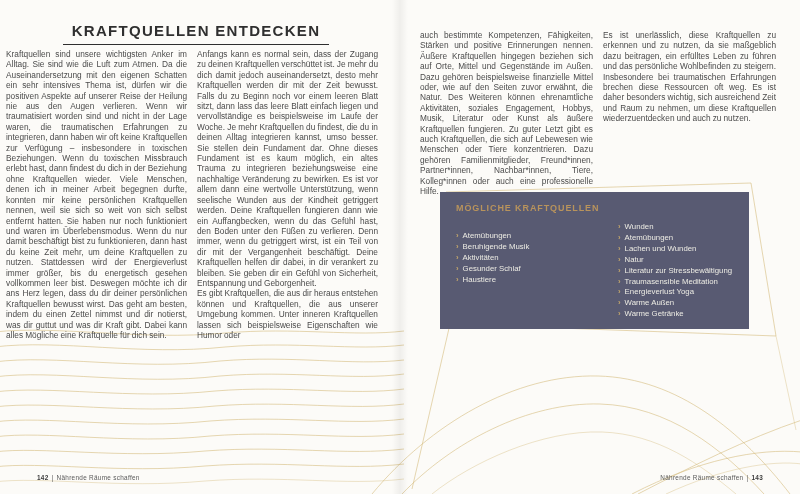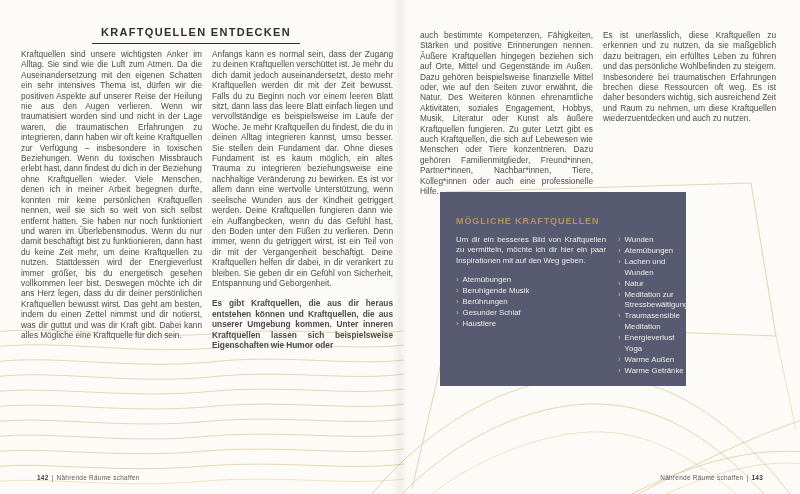--- a/index.html
+++ b/index.html
@@ -12,33 +12,33 @@
   body{font-family:"Liberation Sans","DejaVu Sans",sans-serif;}
   .spread{position:relative;width:800px;height:494px;background:var(--page_bg);overflow:hidden;margin:0 auto;}
   svg.deco{position:absolute;left:0;top:0;z-index:1;pointer-events:none;}
   .deco path{fill:none;stroke:var(--deco_line);stroke-width:0.8;opacity:0.75;}
   .deco path.faint{opacity:0.5;}
 
   .fold{position:absolute;left:392px;top:0;width:16px;height:494px;z-index:2;
     background:linear-gradient(to right,rgba(0,0,0,0) 0%,rgba(0,0,0,0.05) 50%,rgba(0,0,0,0) 100%);}
 
   .title-wrap{position:absolute;left:0;top:22px;width:392px;text-align:center;z-index:3;}
-  .title-wrap h1{display:inline-block;font-size:11px;font-weight:600;letter-spacing:1.3px;
+  .title-wrap h1{display:inline-block;font-size:15px;font-weight:600;letter-spacing:1.3px;
     color:var(--title);padding:0 9px 5px 9px;border-bottom:1.2px solid var(--title);}
 
   .cols{position:absolute;display:flex;gap:10px;z-index:3;}
-  .cols-left{left:21px;top:49px;width:372px;}
+  .cols-left{left:6px;top:49px;width:372px;}
   .cols-right{left:420px;top:30px;width:356px;}
   .col{flex:1;}
   .body-text{font-size:8.3px;line-height:10.4px;color:var(--text);
     text-align:justify;hyphens:auto;-webkit-hyphens:auto;word-spacing:-0.2px;}
-  .para + .para{margin-top:10px;font-weight:bold;}
+  .para + .para{}
 
-  .infobox{position:absolute;left:440px;top:192px;width:246px;min-height:126px;z-index:4;
-    background:var(--box_bg);padding:24px 16px 9px 16px;}
+  .infobox{position:absolute;left:440px;top:192px;width:309px;min-height:126px;z-index:4;
+    background:var(--box_bg);padding:11px 16px 9px 16px;}
   .infobox h2{font-size:9px;font-weight:bold;letter-spacing:0.9px;color:var(--box_heading);margin-bottom:9px;}
   .infobox-body{display:flex;gap:12px;}
   .infobox-colL{width:150px;flex:none;}
   .infobox-colR{flex:1;}
   .infobox-intro{font-size:7.8px;line-height:10.3px;color:var(--box_text);text-align:justify;hyphens:auto;}
   ul.srclist{list-style:none;}
   .infobox-colL ul.srclist{margin-top:9px;}
   ul.srclist li{display:flex;font-size:7.8px;line-height:10.9px;color:var(--box_text);}
   ul.srclist .bullet{color:var(--bullet);margin-right:4px;flex:none;font-weight:bold;}
   ul.srclist .lbl{flex:1;}
@@ -103,33 +103,32 @@
     </div>
     <div class="col">
       <p class="body-text para">Es ist unerlässlich, diese Kraftquellen zu erkennen und zu nutzen, da sie maßgeblich dazu beitragen, ein erfülltes Leben zu führen und das persönliche Wohlbefinden zu steigern. Insbesondere bei traumatischen Erfahrungen brechen diese Ressourcen oft weg. Es ist daher besonders wichtig, sich ausreichend Zeit und Raum zu nehmen, um diese Kraftquellen wiederzuentdecken und auch zu nutzen.</p>
     </div>
   </div>
 
   <div class="infobox">
     <h2>MÖGLICHE KRAFTQUELLEN</h2>
     <div class="infobox-body">
       <div class="infobox-colL">
-        <p class="infobox-intro">Um dir ein besseres Bild von Kraftquellen zu vermitteln, möchte ich dir hier ein paar Inspirationen mit auf den Weg geben.</p>
         <ul class="srclist">
             <li>
               <span class="bullet">›</span>
               <span class="lbl">Atemübungen</span>
             </li>
             <li>
               <span class="bullet">›</span>
               <span class="lbl">Beruhigende Musik</span>
             </li>
             <li>
               <span class="bullet">›</span>
-              <span class="lbl">Berührungen</span>
+              <span class="lbl">Aktivitäten</span>
             </li>
             <li>
               <span class="bullet">›</span>
               <span class="lbl">Gesunder Schlaf</span>
             </li>
             <li>
               <span class="bullet">›</span>
               <span class="lbl">Haustiere</span>
             </li>
           </ul>
@@ -147,21 +146,21 @@
             <li>
               <span class="bullet">›</span>
               <span class="lbl">Lachen und Wunden</span>
             </li>
             <li>
               <span class="bullet">›</span>
               <span class="lbl">Natur</span>
             </li>
             <li>
               <span class="bullet">›</span>
-              <span class="lbl">Meditation zur Stressbewältigung</span>
+              <span class="lbl">Literatur zur Stressbewältigung</span>
             </li>
             <li>
               <span class="bullet">›</span>
               <span class="lbl">Traumasensible Meditation</span>
             </li>
             <li>
               <span class="bullet">›</span>
               <span class="lbl">Energieverlust Yoga</span>
             </li>
             <li>

